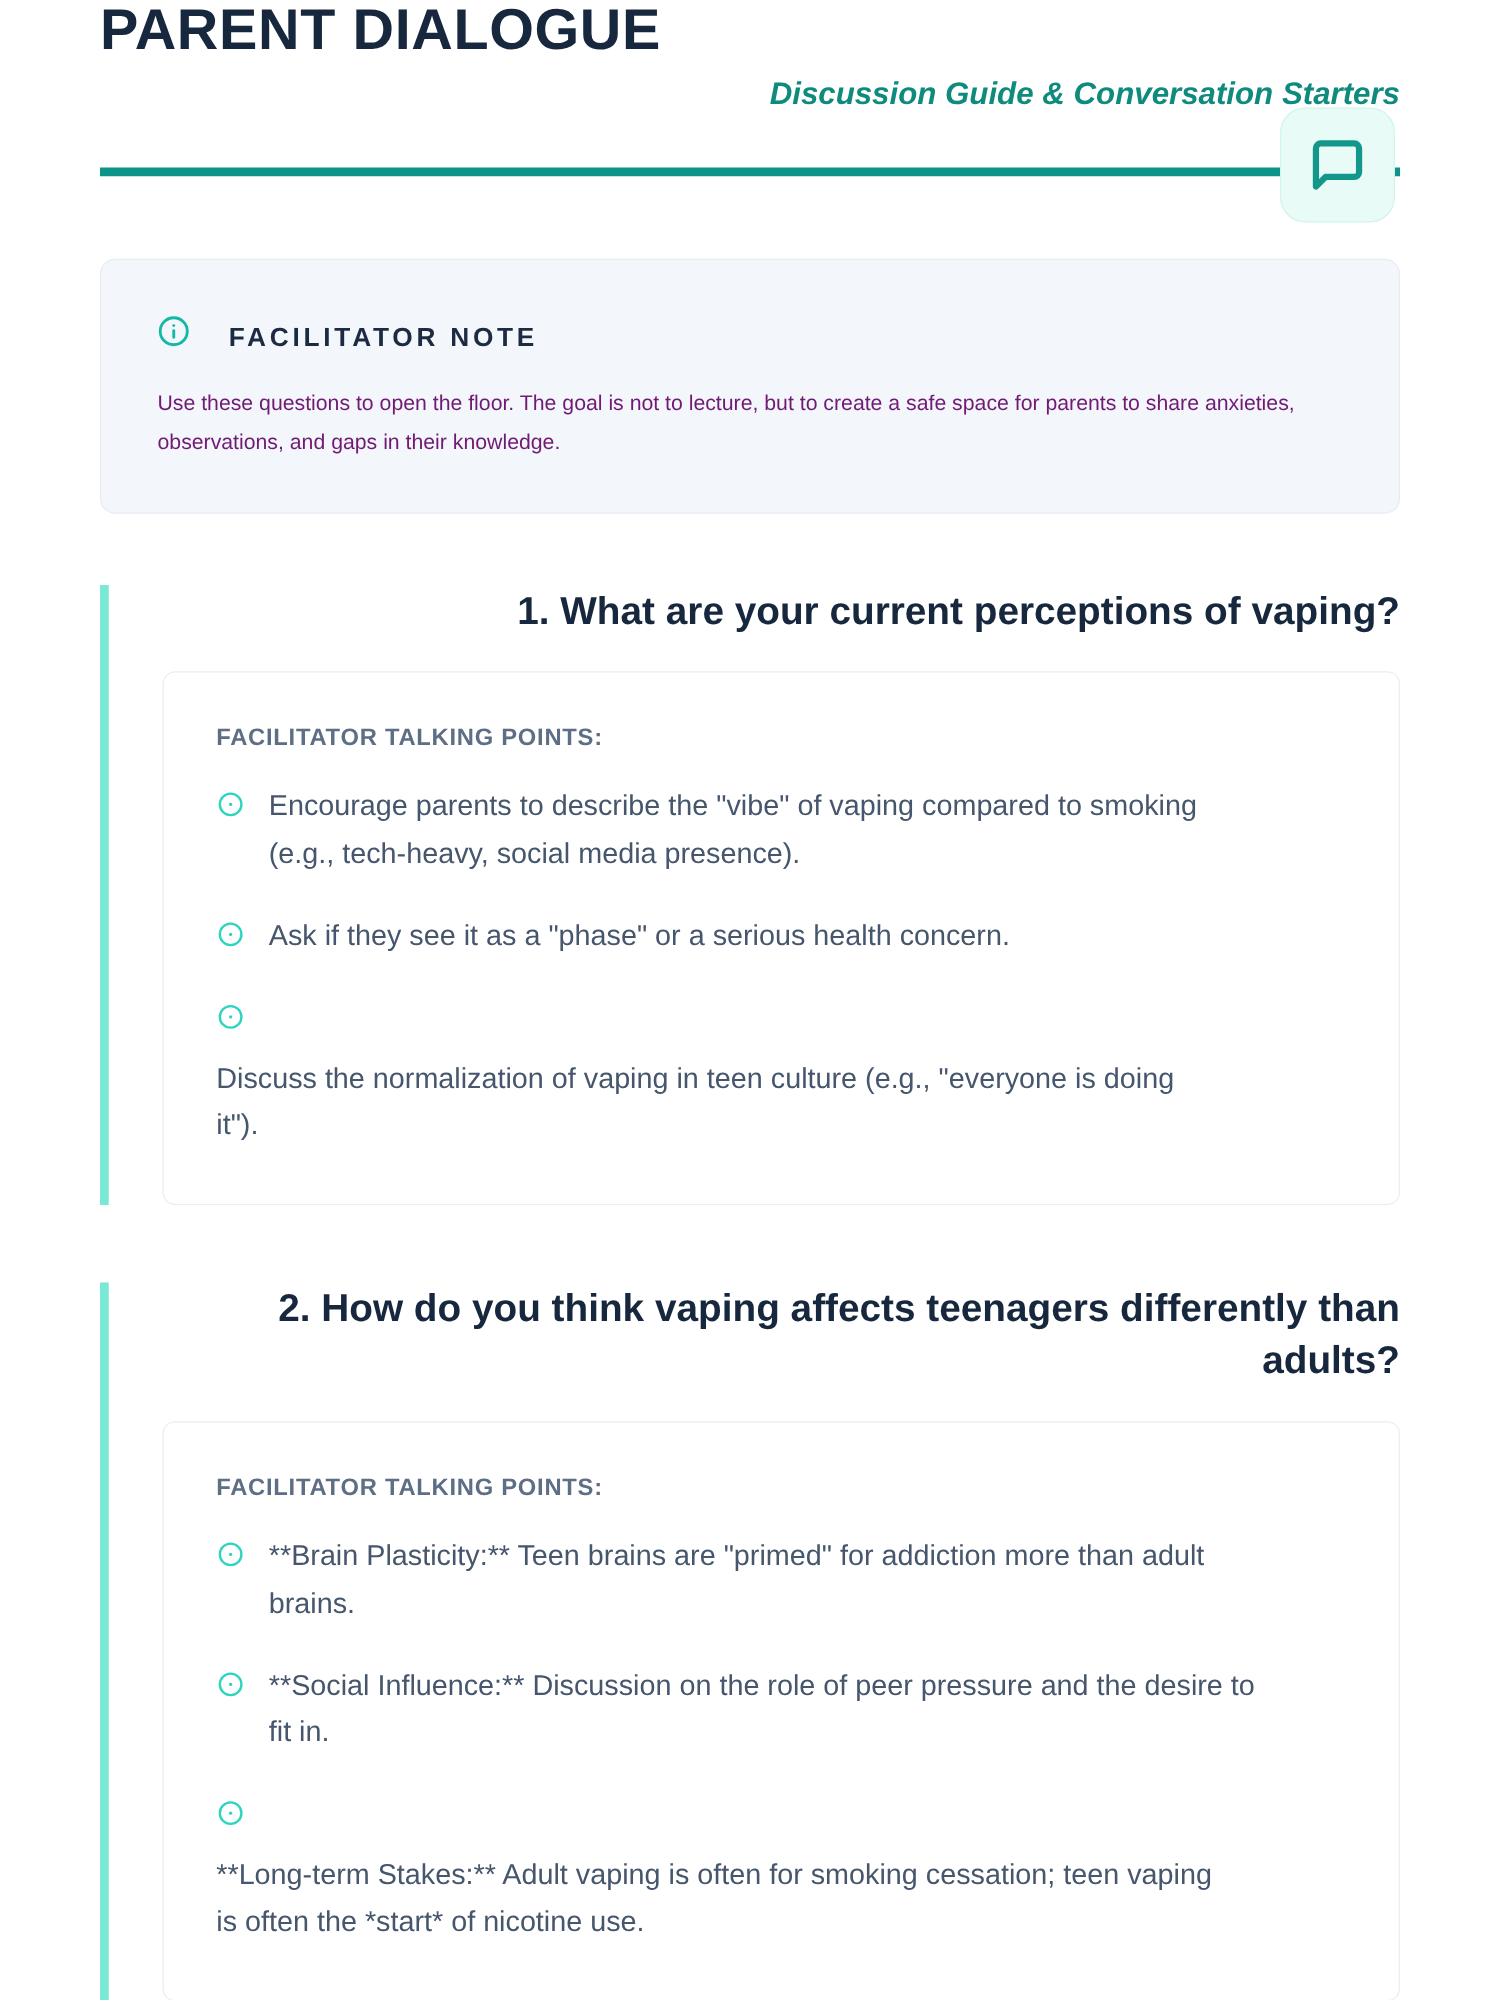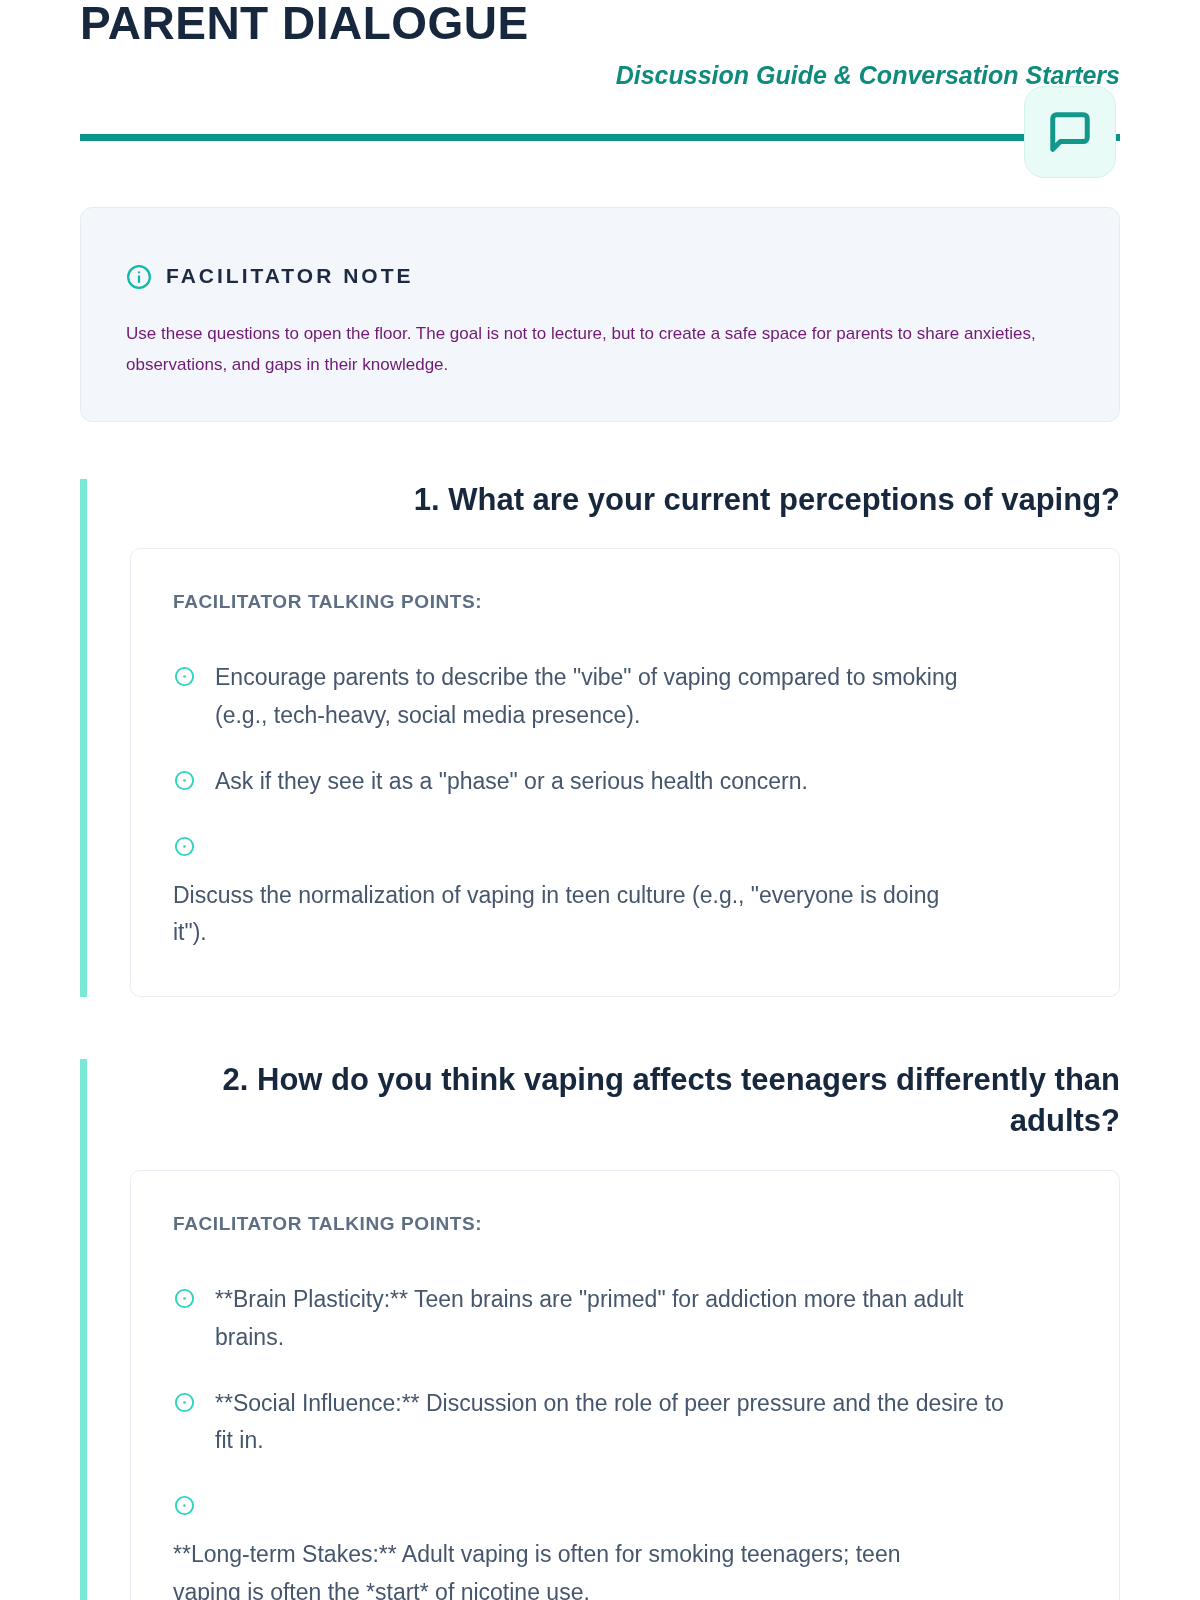--- a/index.html
+++ b/index.html
@@ -47,21 +47,21 @@
   }
 
   
   .note {
     margin-top: 66px;
     background: #f3f6fa;
     border: 1px solid #e7ecf3;
     border-radius: 12px;
     padding: 44px 45px 40px 45px;
   }
-  .note-head { display: flex; align-items: flex-start; gap: 14px; margin-top: 12px; }
+  .note-head { display: flex; align-items: flex-end; gap: 31px; }
   .note-label {
     font-size: 21px;
     font-weight: 800;
     letter-spacing: 3px;
     color: #1d2b42;
   }
   .note-text {
     margin: 24px 0 0 0;
     max-width: 935px;
     font-size: 17px;
@@ -90,21 +90,21 @@
     border: 1px solid #e9edf4;
     border-radius: 10px;
     padding: 42px 40px 44px 42px;
   }
   .tp-label {
     font-size: 19px;
     font-weight: 700;
     letter-spacing: 0.6px;
     color: #5d6e85;
   }
-  .points { list-style: none; margin: 46px 0 0 0; padding: 0; }
+  .points { list-style: none; margin: 24px 0 0 0; padding: 0; }
   .points li {
     display: flex;
     align-items: flex-start;
     gap: 19px;
     margin-bottom: 29px;
     font-size: 23px;
     line-height: 1.62;
     color: #46566c;
   }
   .points li:last-child { margin-bottom: 0; flex-direction: column; }
@@ -201,19 +201,19 @@
           </span>
           <span class="pt">**Social Influence:** Discussion on the role of peer pressure and the desire to fit in.</span>
         </li>
         <li>
           <span class="bullet">
             <svg width="23" height="23" viewBox="0 0 24 24" fill="none" stroke="#2dd4bf" stroke-width="2">
               <circle cx="12" cy="12" r="9"></circle>
               <circle cx="12" cy="12" r="1.4" fill="#2dd4bf" stroke="none"></circle>
             </svg>
           </span>
-          <span class="pt">**Long-term Stakes:** Adult vaping is often for smoking teenagers; teen vaping is often the *start* of nicotine use.</span>
+          <span class="pt">**Long-term Stakes:** Adult vaping is often for smoking cessation; teen vaping is often the *start* of nicotine use.</span>
         </li>
       </ul>
     </div>
   </section>
 
 </div>
 
 </body></html>

